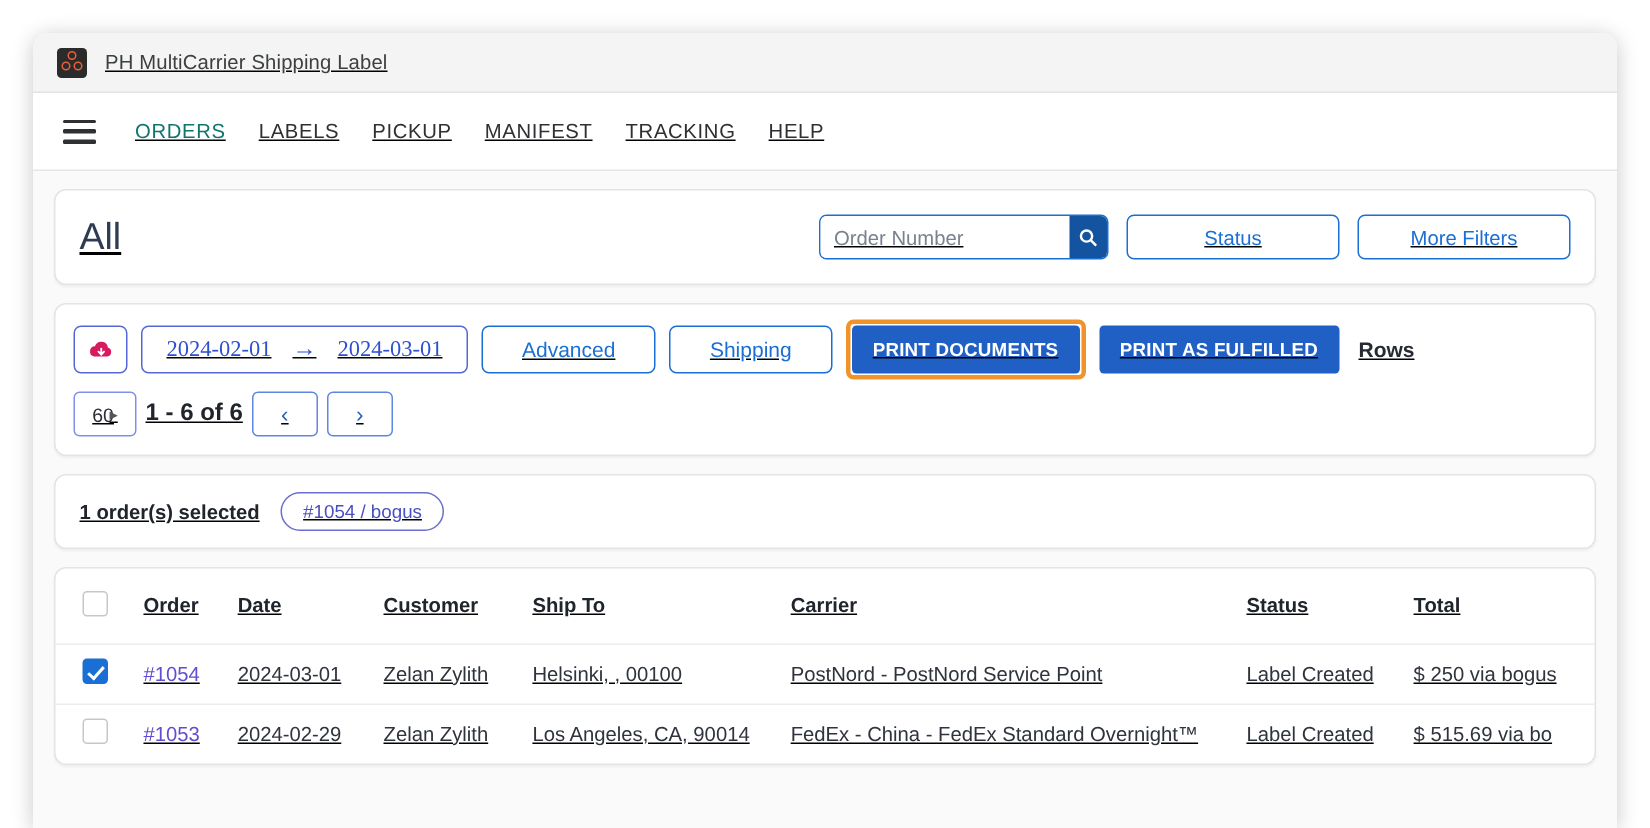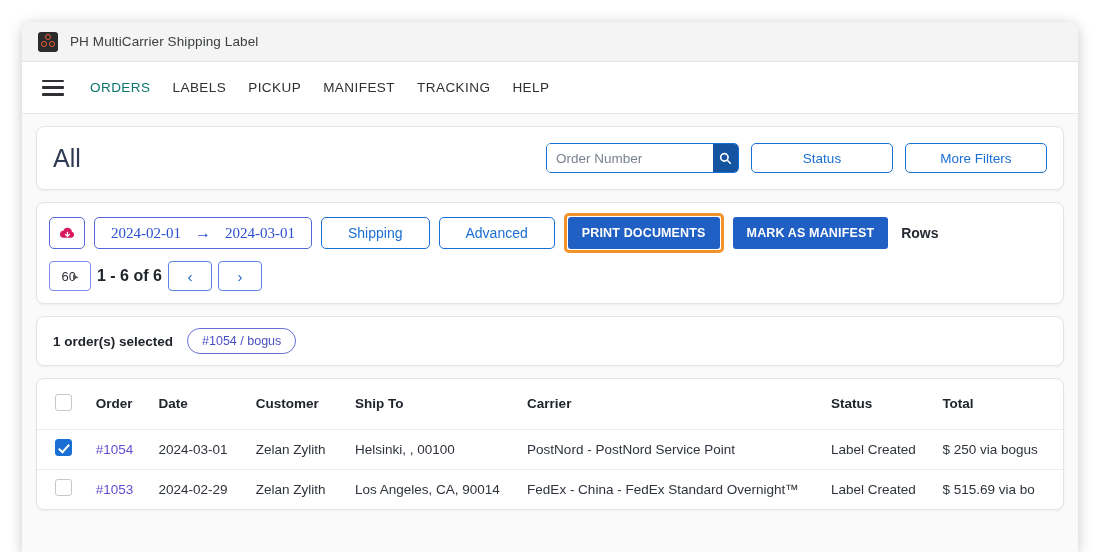--- a/index.html
+++ b/index.html
@@ -10,20 +10,21 @@
     overflow: hidden;
   }
   .window {
     position: absolute;
     left: 22px; top: 22px;
     width: 1056px; height: 530px;
     background: #ffffff;
     border-radius: 10px 10px 0 0;
     box-shadow: 0 2px 14px rgba(0,0,0,0.22);
     overflow: hidden;
+    text-decoration: underline;
   }
   
   .titlebar {
     height: 40px;
     background: #f4f4f4;
     border-bottom: 1px solid #e3e3e3;
     display: flex; align-items: center;
     padding-left: 16px;
     gap: 12px;
   }
@@ -334,26 +335,26 @@
           <svg width="17" height="15" viewBox="0 0 20 17" fill="#d81b60">
             <path d="M15.2 6.4A5.2 5.2 0 0 0 5.1 5.3 4.1 4.1 0 0 0 4.4 13.4h10.4a3.6 3.6 0 0 0 .4-7z"></path>
             <path d="M10 7.2v4.2M7.8 9.6L10 11.9 12.2 9.6" stroke="#ffffff" stroke-width="1.5" fill="none" stroke-linecap="round"></path>
           </svg>
         </div>
         <div class="daterange">
           <span>2024-02-01</span>
           <span class="arrow">→</span>
           <span>2024-03-01</span>
         </div>
+        <button class="tbtn">Advanced</button>
         <button class="tbtn">Shipping</button>
-        <button class="tbtn">Advanced</button>
         <span class="focusring">
           <button class="pbtn">PRINT DOCUMENTS</button>
         </span>
-        <button class="pbtn">MARK AS MANIFEST</button>
+        <button class="pbtn">PRINT AS FULFILLED</button>
         <span class="rowslabel">Rows</span>
       </div>
       <div class="toolrow second">
         <div class="pagesel">
           <span>60</span>
           <span class="cv">▸</span>
         </div>
         <span class="pagecount">1 - 6 of 6</span>
         <div class="pagebtn">‹</div>
         <div class="pagebtn">›</div>

